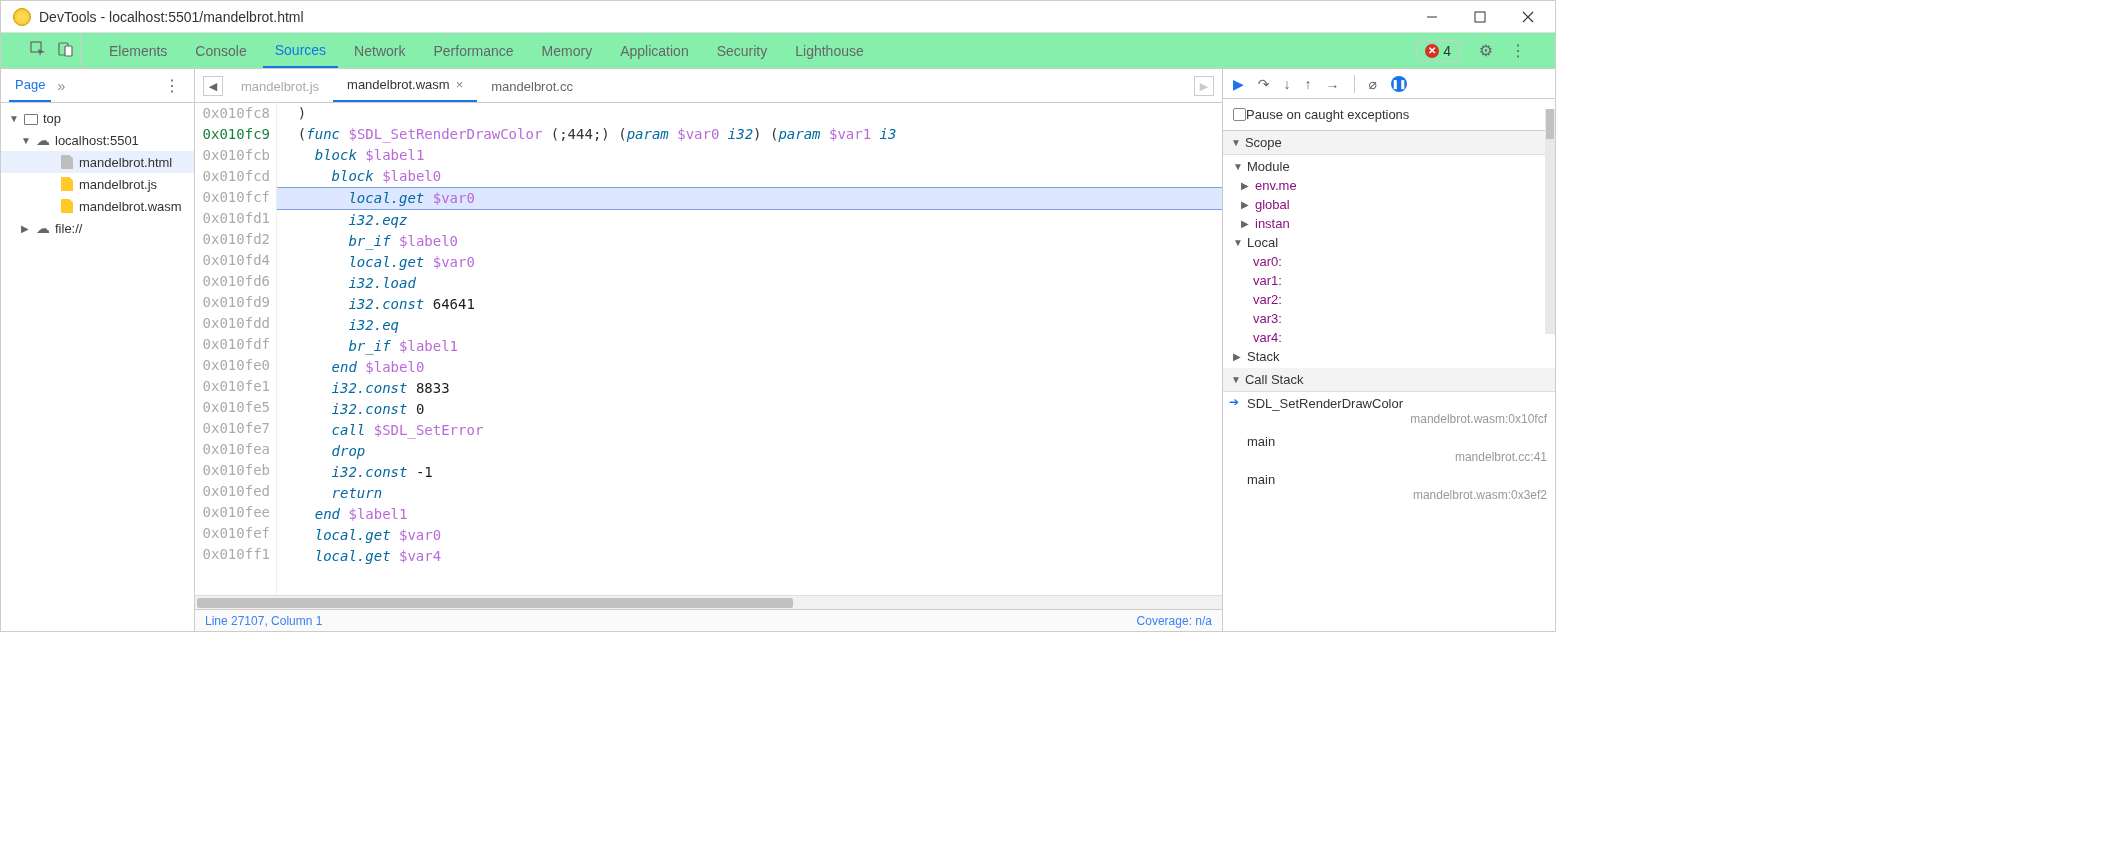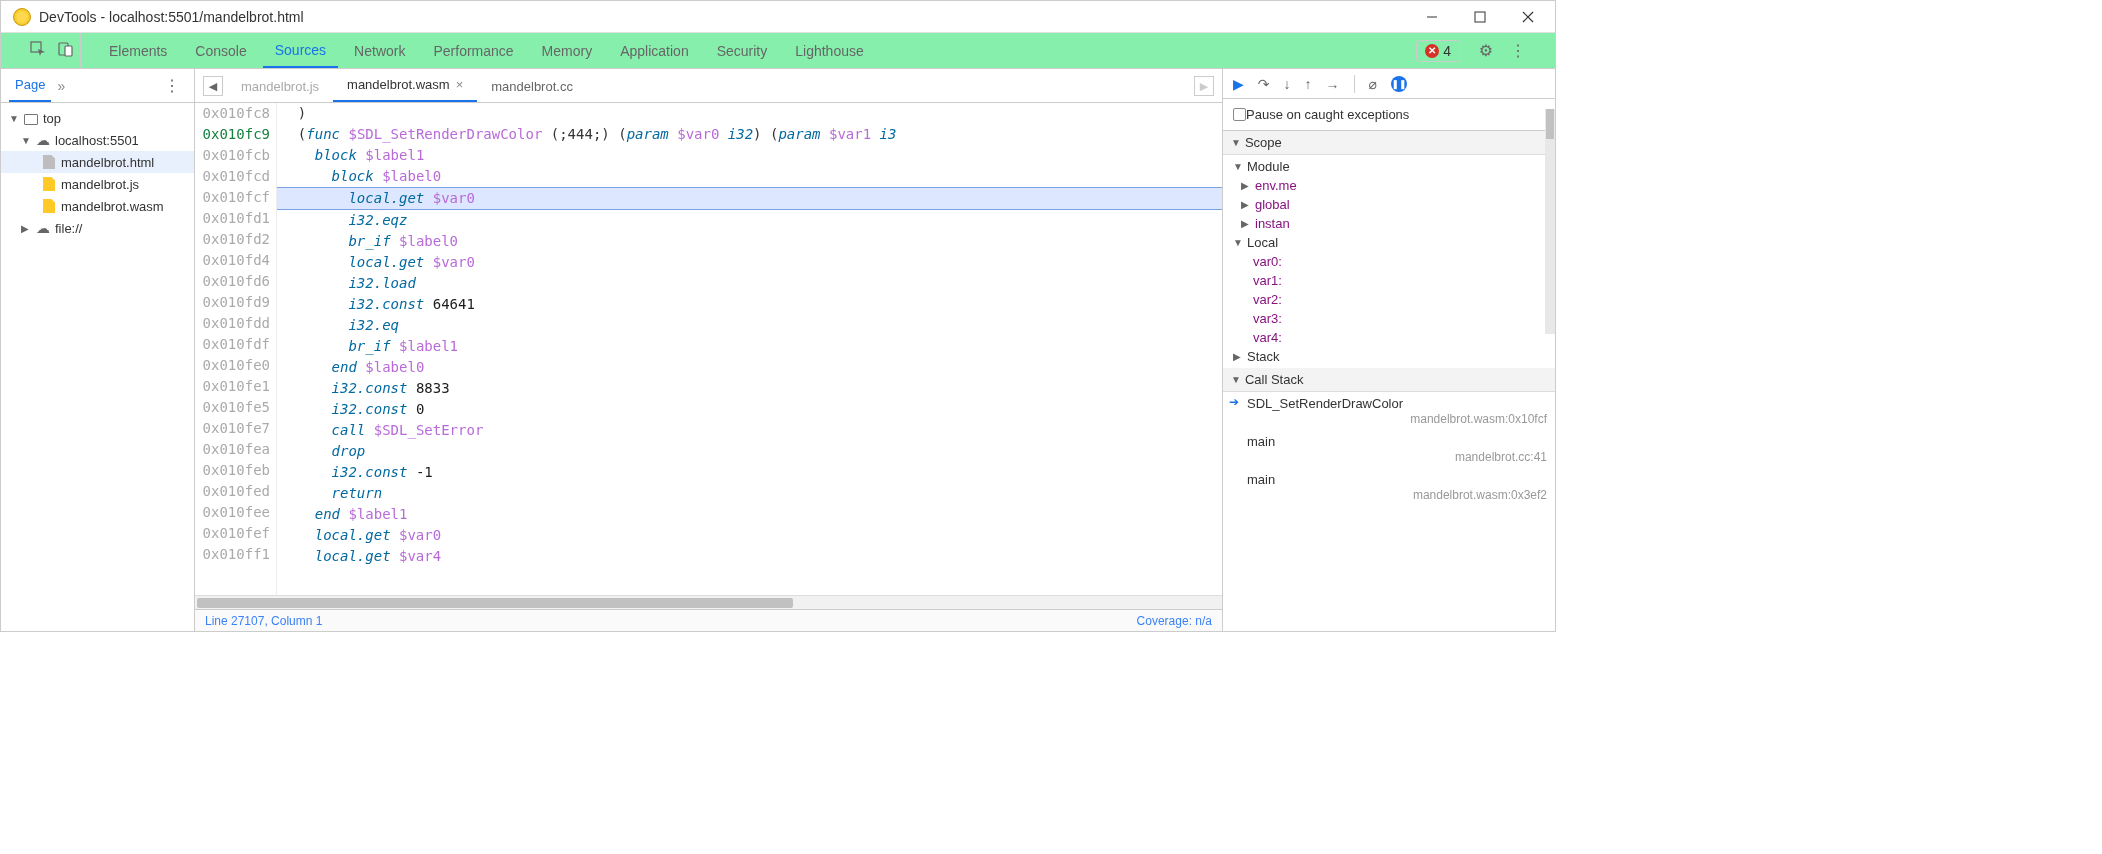--- a/index.html
+++ b/index.html
@@ -36,21 +36,21 @@
   .file-tree { flex: 1; padding: 4px 0; font-size: 13px; overflow: auto; }
   .tree-item { display: flex; align-items: center; padding: 3px 0 3px 8px; gap: 4px; cursor: pointer; }
   .tree-item.selected { background: #e8f0fe; }
   .tree-item .tri { width: 10px; color: #666; font-size: 10px; }
   .tree-item .ico { width: 16px; height: 16px; display: inline-flex; align-items: center; justify-content: center; color: #666; }
   .file-ico { background: #ffca28; width: 12px; height: 14px; clip-path: polygon(0 0, 70% 0, 100% 25%, 100% 100%, 0 100%); }
   .file-ico.gray { background: #bdbdbd; }
   .folder-ico { width: 14px; height: 11px; border: 1px solid #757575; border-radius: 1px; position: relative; top: 1px; }
   .cloud-ico::before { content: "☁"; color: #666; font-size: 14px; }
   .indent-1 { padding-left: 20px; }
-  .indent-3 { padding-left: 40px; }
+  .indent-3 { padding-left: 58px; }
   
   
   .editor-pane { flex: 1; display: flex; flex-direction: column; border-right: 1px solid #ccc; overflow: hidden; min-width: 0; }
   .editor-tabs { height: 34px; display: flex; align-items: flex-end; border-bottom: 1px solid #ccc; padding: 0 4px; }
   .nav-arrow { width: 20px; height: 20px; border: 1px solid #ccc; margin: 0 4px 6px; display: flex; align-items: center; justify-content: center; font-size: 11px; color: #666; }
   .editor-tabs .etab { padding: 8px 14px; font-size: 13px; color: #666; cursor: pointer; display: flex; gap: 6px; align-items: center; }
   .editor-tabs .etab.active { color: #333; border-bottom: 2px solid #1a73e8; }
   .etab .close { font-size: 13px; color: #888; }
   .etab.faded { color: #aaa; }
   .code-area { flex: 1; display: flex; overflow: hidden; font-family: 'Consolas', monospace; font-size: 14px; line-height: 21px; }

